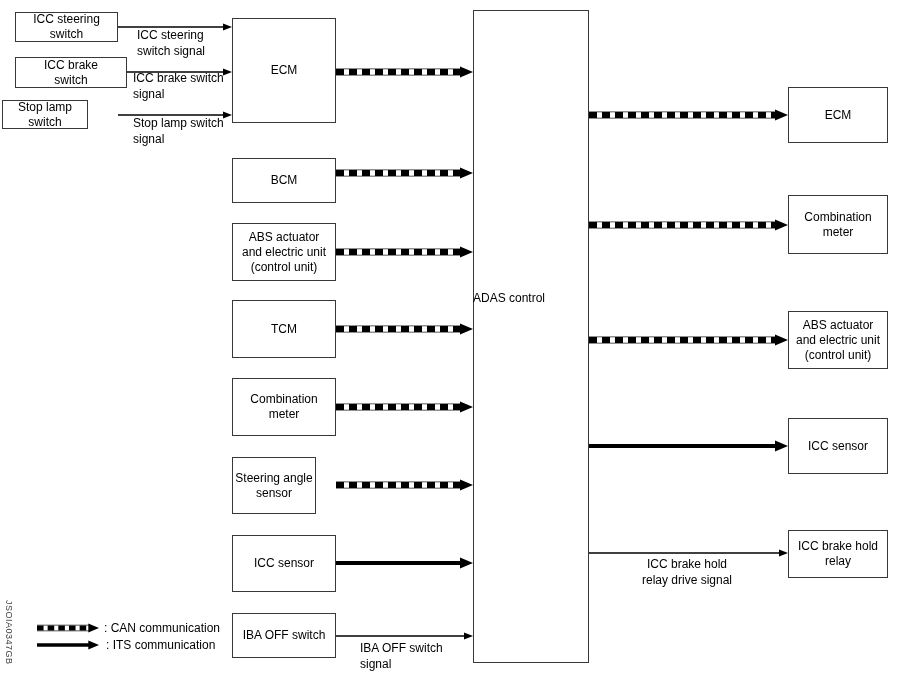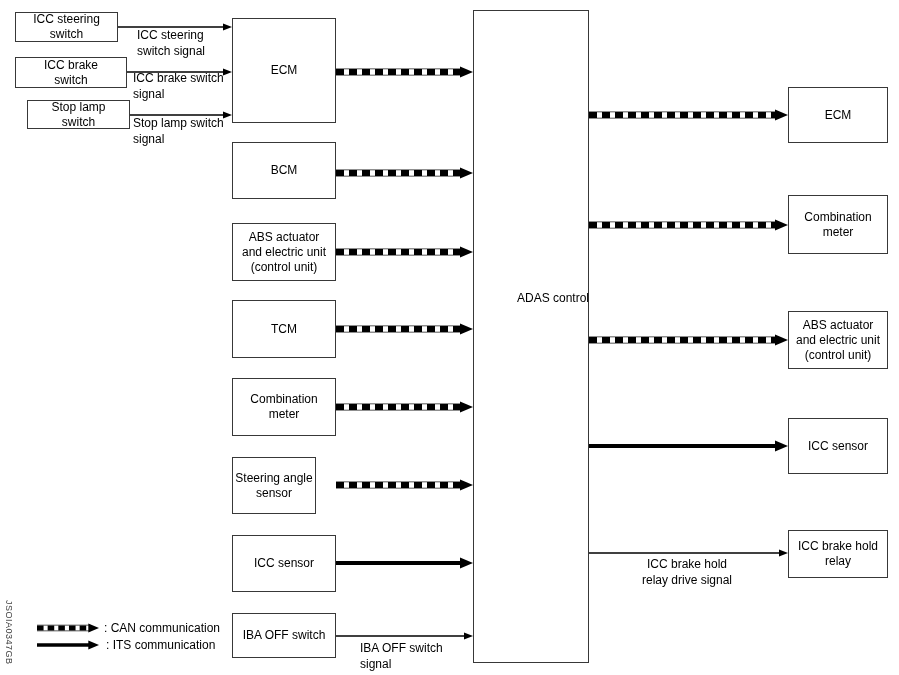--- a/index.html
+++ b/index.html
@@ -10,21 +10,21 @@
   #wires{position:absolute;left:0;top:0;pointer-events:none;}
   .box{
     position:absolute;border:1.5px solid #383838;background:#ffffff;
     display:flex;align-items:center;justify-content:center;
     text-align:center;font-size:12px;line-height:15px;white-space:pre-line;
     box-sizing:border-box;
   }
   .center-box{background:#ffffff;}
   .dashed{border:1.4px dashed #3c3c3c;background:transparent;}
   .center-title{
-    position:absolute;text-align:right;font-size:12px;line-height:15px;
+    position:absolute;text-align:left;font-size:12px;line-height:15px;
   }
   .sig{
     position:absolute;font-size:12px;line-height:15.5px;white-space:pre-line;
   }
   .figure-id{
     position:absolute;left:14px;top:600px;transform:rotate(90deg);
     transform-origin:0 0;font-size:9px;letter-spacing:.5px;color:#3f3f3f;
     white-space:nowrap;
   }
 </style>
@@ -125,25 +125,25 @@
       <g>
         <line x1="37" y1="645" x2="91.34" y2="645" stroke="#000" stroke-width="3.28"></line>
         <polygon points="99,645 88.34,640.49 88.34,649.51" fill="#000"></polygon>
       </g>
     </svg>
 
   <div class="box" style="left:15px;top:12px;width:103px;height:30px">ICC steering
 switch</div>
   <div class="box" style="left:15px;top:57px;width:112px;height:31px">ICC brake
 switch</div>
-  <div class="box" style="left:27px;top:100px;width:103px;height:29px">Stop lamp
+  <div class="box" style="left:2px;top:100px;width:86px;height:29px">Stop lamp
 switch</div>
 
   <div class="box" style="left:232px;top:18px;width:104px;height:105px">ECM</div>
-  <div class="box" style="left:232px;top:142px;width:104px;height:57px">BCM</div>
+  <div class="box" style="left:232px;top:158px;width:104px;height:45px">BCM</div>
   <div class="box" style="left:232px;top:223px;width:104px;height:58px">ABS actuator
 and electric unit
 (control unit)</div>
   <div class="box" style="left:232px;top:300px;width:104px;height:58px">TCM</div>
   <div class="box" style="left:232px;top:378px;width:104px;height:58px">Combination
 meter</div>
   <div class="box" style="left:232px;top:457px;width:84px;height:57px">Steering angle
 sensor</div>
   <div class="box" style="left:232px;top:535px;width:104px;height:57px">ICC sensor</div>
   <div class="box" style="left:232px;top:613px;width:104px;height:45px">IBA OFF switch</div>

